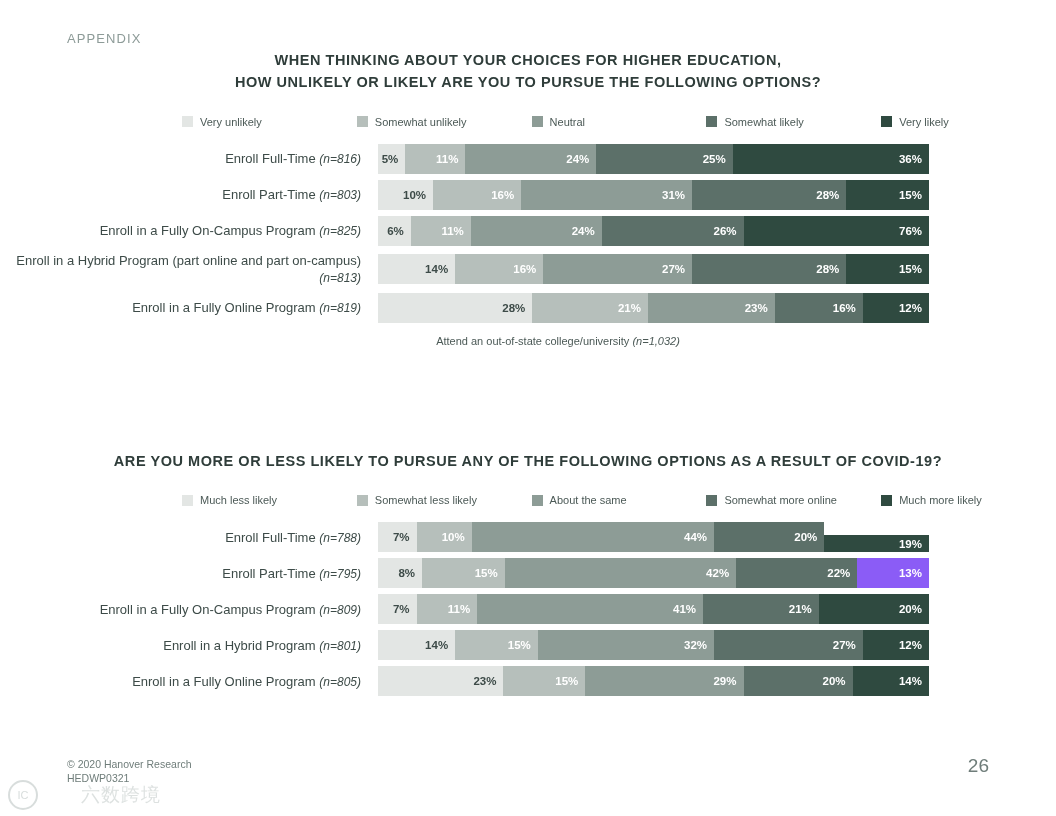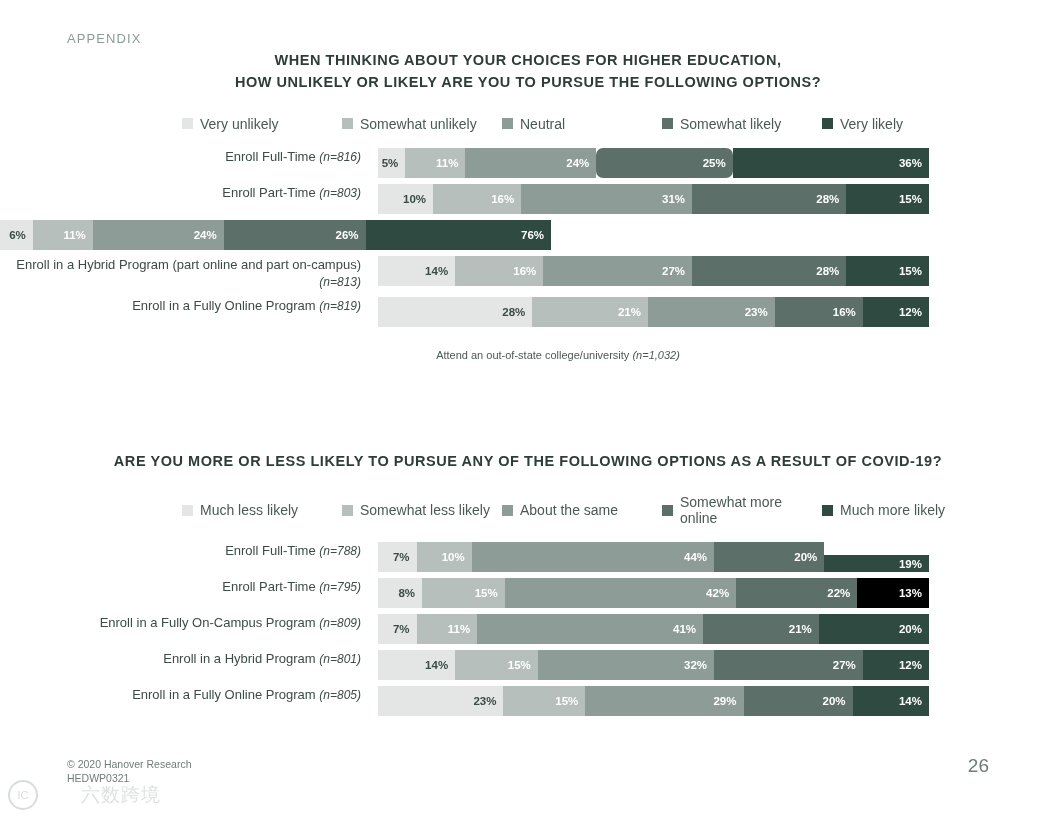--- a/index.html
+++ b/index.html
@@ -45,35 +45,36 @@
   .legend {
     display: flex;
     justify-content: flex-start;
     gap: 0px;
     margin-top: 22px;
     padding-left: 182px;
   }
   .legend-item {
     display: flex;
     align-items: center;
-    font-size: 14px;
+    font-size: 11px;
     color: #4b5956;
-    width: 160px;
+    width: 175px;
   }
   .legend-swatch {
     width: 11px;
     height: 11px;
     margin-right: 7px;
     flex: none;
   }
   .rows {
     margin-top: 16px;
   }
   .row {
     display: flex;
+    align-items: center;
     margin-bottom: 6px;
   }
   .row-label {
     width: 378px;
     text-align: right;
     padding-right: 17px;
     box-sizing: border-box;
     font-size: 13px;
     color: #3d4b48;
     line-height: 1.35;
@@ -93,21 +94,21 @@
     align-items: center;
     justify-content: flex-end;
     font-size: 11.5px;
     font-weight: 700;
     padding-right: 7px;
     box-sizing: border-box;
     overflow: hidden;
     white-space: nowrap;
   }
   .footnote {
-    margin-top: 22px;
+    margin-top: 12px;
     text-align: center;
     font-size: 11px;
     color: #4b5956;
     padding-left: 60px;
   }
   .footnote .n {
     font-style: italic;
   }
 
   
@@ -185,35 +186,36 @@
         <span>Very likely</span>
       </div>
     </div>
   <div class="rows">
       <div class="row">
         <div class="row-label"><span>Enroll Full-Time</span> <span class="n"> (n=816)</span></div>
         <div class="bar">
           <div class="seg" style="background: rgb(227, 230, 228); color: rgb(61, 75, 72); width: 5%;">5%</div>
           <div class="seg" style="background: rgb(182, 191, 187); color: rgb(255, 255, 255); width: 11%;">11%</div>
           <div class="seg" style="background: rgb(141, 156, 150); color: rgb(255, 255, 255); width: 24%;">24%</div>
-          <div class="seg" style="background: rgb(92, 112, 105); color: rgb(255, 255, 255); width: 25%; border-radius: 7px;">25%</div>
+          <div class="seg" style="background: rgb(92, 112, 105); color: rgb(255, 255, 255); width: 25%;">25%</div>
           <div class="seg" style="background: rgb(47, 74, 64); color: rgb(255, 255, 255); width: 36%;">36%</div>
         </div>
       </div>
       <div class="row">
         <div class="row-label"><span>Enroll Part-Time</span> <span class="n"> (n=803)</span></div>
         <div class="bar">
           <div class="seg" style="background: rgb(227, 230, 228); color: rgb(61, 75, 72); width: 10%;">10%</div>
           <div class="seg" style="background: rgb(182, 191, 187); color: rgb(255, 255, 255); width: 16%;">16%</div>
           <div class="seg" style="background: rgb(141, 156, 150); color: rgb(255, 255, 255); width: 31%;">31%</div>
           <div class="seg" style="background: rgb(92, 112, 105); color: rgb(255, 255, 255); width: 28%;">28%</div>
           <div class="seg" style="background: rgb(47, 74, 64); color: rgb(255, 255, 255); width: 15%;">15%</div>
         </div>
       </div>
       <div class="row">
+        <div class="row-label"><span>Enroll in a Fully On-Campus Program</span> <span class="n"> (n=825)</span></div>
         <div class="bar">
           <div class="seg" style="background: rgb(227, 230, 228); color: rgb(61, 75, 72); width: 6%;">6%</div>
           <div class="seg" style="background: rgb(182, 191, 187); color: rgb(255, 255, 255); width: 11%;">11%</div>
           <div class="seg" style="background: rgb(141, 156, 150); color: rgb(255, 255, 255); width: 24%;">24%</div>
           <div class="seg" style="background: rgb(92, 112, 105); color: rgb(255, 255, 255); width: 26%;">26%</div>
           <div class="seg" style="background: rgb(47, 74, 64); color: rgb(255, 255, 255); width: 34%;">76%</div>
         </div>
       </div>
       <div class="row">
         <div class="row-label"><span>Enroll in a Hybrid Program (part online and part on-campus)</span> <span class="n"> (n=813)</span></div>
@@ -279,21 +281,21 @@
           <div class="seg" style="background: rgb(47, 74, 64); color: rgb(255, 255, 255); width: 19%; margin-top: 13px;">19%</div>
         </div>
       </div>
       <div class="row">
         <div class="row-label"><span>Enroll Part-Time</span> <span class="n"> (n=795)</span></div>
         <div class="bar">
           <div class="seg" style="background: rgb(227, 230, 228); color: rgb(61, 75, 72); width: 8%;">8%</div>
           <div class="seg" style="background: rgb(182, 191, 187); color: rgb(255, 255, 255); width: 15%;">15%</div>
           <div class="seg" style="background: rgb(141, 156, 150); color: rgb(255, 255, 255); width: 42%;">42%</div>
           <div class="seg" style="background: rgb(92, 112, 105); color: rgb(255, 255, 255); width: 22%;">22%</div>
-          <div class="seg" style="background: #000000; color: rgb(255, 255, 255); width: 13%; padding-left: 48px;">13%</div>
+          <div class="seg" style="background: #8b5cf6; color: rgb(255, 255, 255); width: 13%; padding-left: 48px;">13%</div>
         </div>
       </div>
       <div class="row">
         <div class="row-label"><span>Enroll in a Fully On-Campus Program</span> <span class="n"> (n=809)</span></div>
         <div class="bar">
           <div class="seg" style="background: rgb(227, 230, 228); color: rgb(61, 75, 72); width: 7%;">7%</div>
           <div class="seg" style="background: rgb(182, 191, 187); color: rgb(255, 255, 255); width: 11%;">11%</div>
           <div class="seg" style="background: rgb(141, 156, 150); color: rgb(255, 255, 255); width: 41%;">41%</div>
           <div class="seg" style="background: rgb(92, 112, 105); color: rgb(255, 255, 255); width: 21%;">21%</div>
           <div class="seg" style="background: rgb(47, 74, 64); color: rgb(255, 255, 255); width: 20%;">20%</div>

